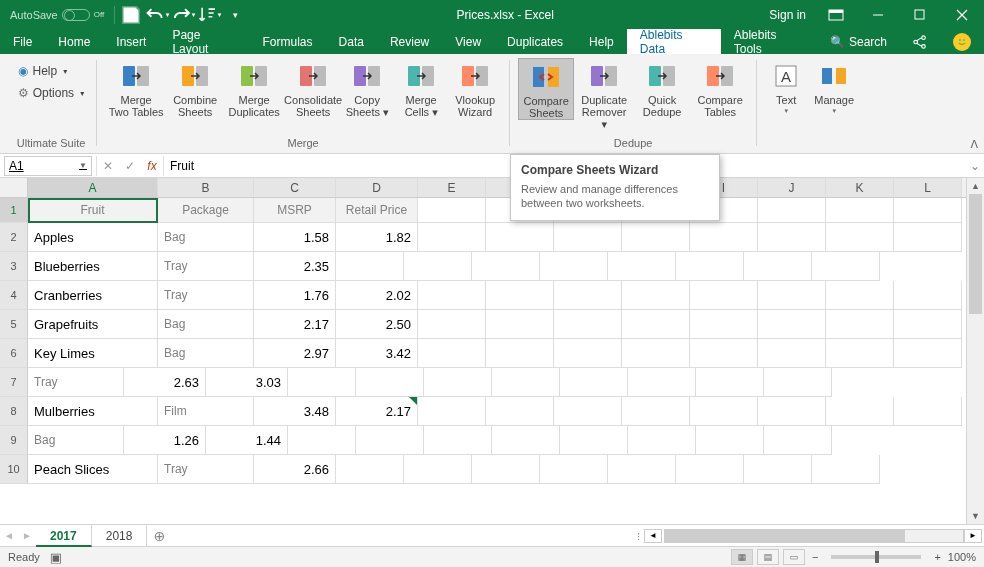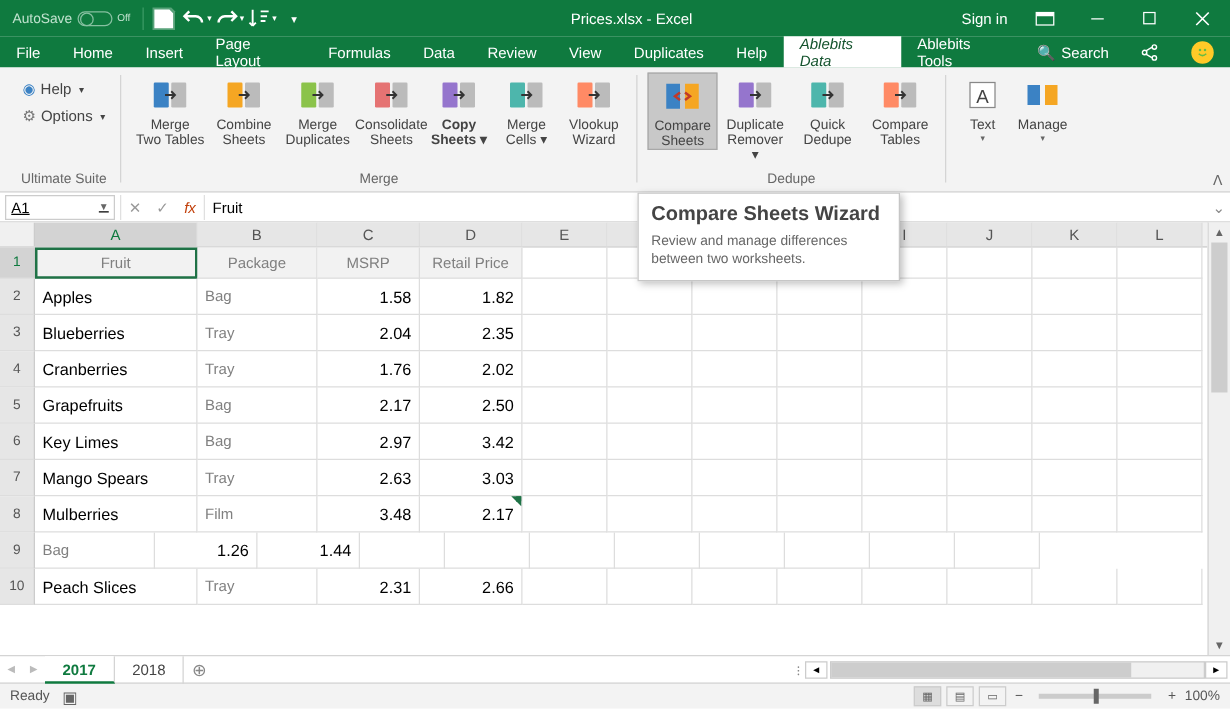--- a/index.html
+++ b/index.html
@@ -14,21 +14,21 @@
 .qat-btn { width: 24px; height: 24px; display: flex; align-items: center; justify-content: center; color: #fff; cursor: pointer; }
 .qat-sep { width:1px; height:18px; background:#3c9a66; margin:0 2px;}
 .title-center { flex:1; text-align:center; font-size: 12px; }
 .title-right { display:flex; align-items:center; gap:6px; }
 .signin { font-size:12px; padding:2px 6px;}
 .winbtn { width:36px; height:29px; display:flex; align-items:center; justify-content:center; cursor:pointer;}
 
 
 .tabs { height: 25px; background: #0f7a3f; display: flex; align-items: stretch; color: #fff; font-size: 12px; }
 .tab { padding: 0 13px; display:flex; align-items:center; cursor:pointer; }
-.tab.active { background: #fff; color: #14532d; font-style: italic; }
+.tab.active { background: #fff; color: #0369a1; }
 .tabs-right { margin-left:auto; display:flex; align-items:center;}
 .tabs-right .tab { gap:4px; }
 
 
 .ribbon { height: 100px; background: #f3f3f3; border-bottom: 1px solid #d4d4d4; display: flex; align-items: flex-start; padding: 4px 8px 0 8px; position:relative; }
 .group { display:flex; flex-direction:column; height:94px; padding:0 6px; position:relative; }
 .group-content { display:flex; align-items:flex-start; gap:2px; flex:1; }
 .group-label { text-align:center; font-size:11px; color:#666; height:16px; line-height:14px; }
 .vsep { width:1px; background:#d4d4d4; height:86px; margin:2px 2px 0 2px;}
 
@@ -52,21 +52,21 @@
 .namebox { width:88px; height:20px; border:1px solid #ccc; margin:0 4px; padding:0 4px; font-size:12px; display:flex; align-items:center; justify-content:space-between;text-decoration:underline; }
 .namebox .dd { font-size:8px; color:#666;}
 .fb-btns { display:flex; align-items:center; border-left:1px solid #e0e0e0; border-right:1px solid #e0e0e0; height:20px;}
 .fb-btn { width:22px; text-align:center; color:#999; cursor:pointer; font-size:12px;}
 .fx { font-style:italic; color:#c2410c;}
 .formula-input { flex:1; padding:0 6px; font-size:12px; outline:none; border:none; height:20px;}
 .formula-expand { width:18px; text-align:center; color:#888; cursor:pointer;}
 
 
 .tooltip { position:absolute; left:510px; top:154px; width:210px; background:#fff; border:1px solid #c6c6c6; box-shadow:2px 2px 6px rgba(0,0,0,0.25); padding:8px 10px 10px 10px; z-index:50;}
-.tooltip .tt-title { font-weight:bold; font-size:16px; color:#444; margin-bottom:5px;}
+.tooltip .tt-title { font-weight:bold; font-size:12px; color:#444; margin-bottom:5px;}
 .tooltip .tt-body { font-size:11px; color:#666; line-height:14px;}
 
 
 .grid-area { position:relative; height: calc(567px - 29px - 25px - 100px - 24px - 22px - 21px); display:flex; }
 .grid-main { flex:1; overflow:hidden; position:relative;}
 .col-headers { display:flex; height:20px; background:#f0f0f0; border-bottom:1px solid #ccc;}
 .corner { width:28px; border-right:1px solid #ccc; background:#f0f0f0;}
 .ch { border-right:1px solid #ddd; text-align:center; font-size:12px; color:#555; line-height:20px; background:#e6e6e6;}
 .ch.selected, .rh.selected { background:#d3d3d3; color:#0f7a3f; }
 .rows { }
@@ -265,21 +265,21 @@
         <div class="bigbtn" style="width: 52px;">
           <div class="ic">
             <svg viewBox="0 0 32 32">
               <rect x="3" y="6" width="12" height="20" fill="#e57373" rx="1"></rect>
               <rect x="17" y="6" width="12" height="20" fill="#bbb" rx="1"></rect>
               <path d="M12 16h8M17 13l3 3-3 3" stroke="#333" fill="none" stroke-width="1.5"></path>
             </svg>
           </div>
           <div class="lbl">Consolidate<br>Sheets</div>
         </div>
-        <div class="bigbtn" style="width: 52px; font-weight: bold;">
+        <div class="bigbtn" style="width: 52px;">
           <div class="ic">
             <svg viewBox="0 0 32 32">
               <rect x="3" y="6" width="12" height="20" fill="#9575cd" rx="1"></rect>
               <rect x="17" y="6" width="12" height="20" fill="#bbb" rx="1"></rect>
               <path d="M12 16h8M17 13l3 3-3 3" stroke="#333" fill="none" stroke-width="1.5"></path>
             </svg>
           </div>
           <div class="lbl">Copy<br>Sheets ▾</div>
         </div>
         <div class="bigbtn" style="width: 52px;">
@@ -442,21 +442,20 @@
           <div class="cell colOther"></div>
           <div class="cell colOther"></div>
           <div class="cell colOther"></div>
           <div class="cell colOther"></div>
           <div class="cell colOther"></div>
         </div>
         <div class="row">
           <div class="rh">3</div>
           <div class="cell colA">Blueberries</div>
           <div class="cell colB pkg">Tray</div>
-          <div class="cell colC num">2.04</div>
           <div class="cell colD num">2.35</div>
           <div class="cell colOther"></div>
           <div class="cell colOther"></div>
           <div class="cell colOther"></div>
           <div class="cell colOther"></div>
           <div class="cell colOther"></div>
           <div class="cell colOther"></div>
           <div class="cell colOther"></div>
           <div class="cell colOther"></div>
         </div>
@@ -500,21 +499,20 @@
           <div class="cell colOther"></div>
           <div class="cell colOther"></div>
           <div class="cell colOther"></div>
           <div class="cell colOther"></div>
           <div class="cell colOther"></div>
           <div class="cell colOther"></div>
           <div class="cell colOther"></div>
         </div>
         <div class="row">
           <div class="rh">7</div>
-          <div class="cell colA">Mango Spears</div>
           <div class="cell colB pkg">Tray</div>
           <div class="cell colC num">2.63</div>
           <div class="cell colD num">3.03</div>
           <div class="cell colOther"></div>
           <div class="cell colOther"></div>
           <div class="cell colOther"></div>
           <div class="cell colOther"></div>
           <div class="cell colOther"></div>
           <div class="cell colOther"></div>
           <div class="cell colOther"></div>
@@ -546,21 +544,20 @@
           <div class="cell colOther"></div>
           <div class="cell colOther"></div>
           <div class="cell colOther"></div>
           <div class="cell colOther"></div>
           <div class="cell colOther"></div>
         </div>
         <div class="row">
           <div class="rh">10</div>
           <div class="cell colA">Peach Slices</div>
           <div class="cell colB pkg">Tray</div>
-          <div class="cell colC num">2.31</div>
           <div class="cell colD num">2.66</div>
           <div class="cell colOther"></div>
           <div class="cell colOther"></div>
           <div class="cell colOther"></div>
           <div class="cell colOther"></div>
           <div class="cell colOther"></div>
           <div class="cell colOther"></div>
           <div class="cell colOther"></div>
           <div class="cell colOther"></div>
         </div>

